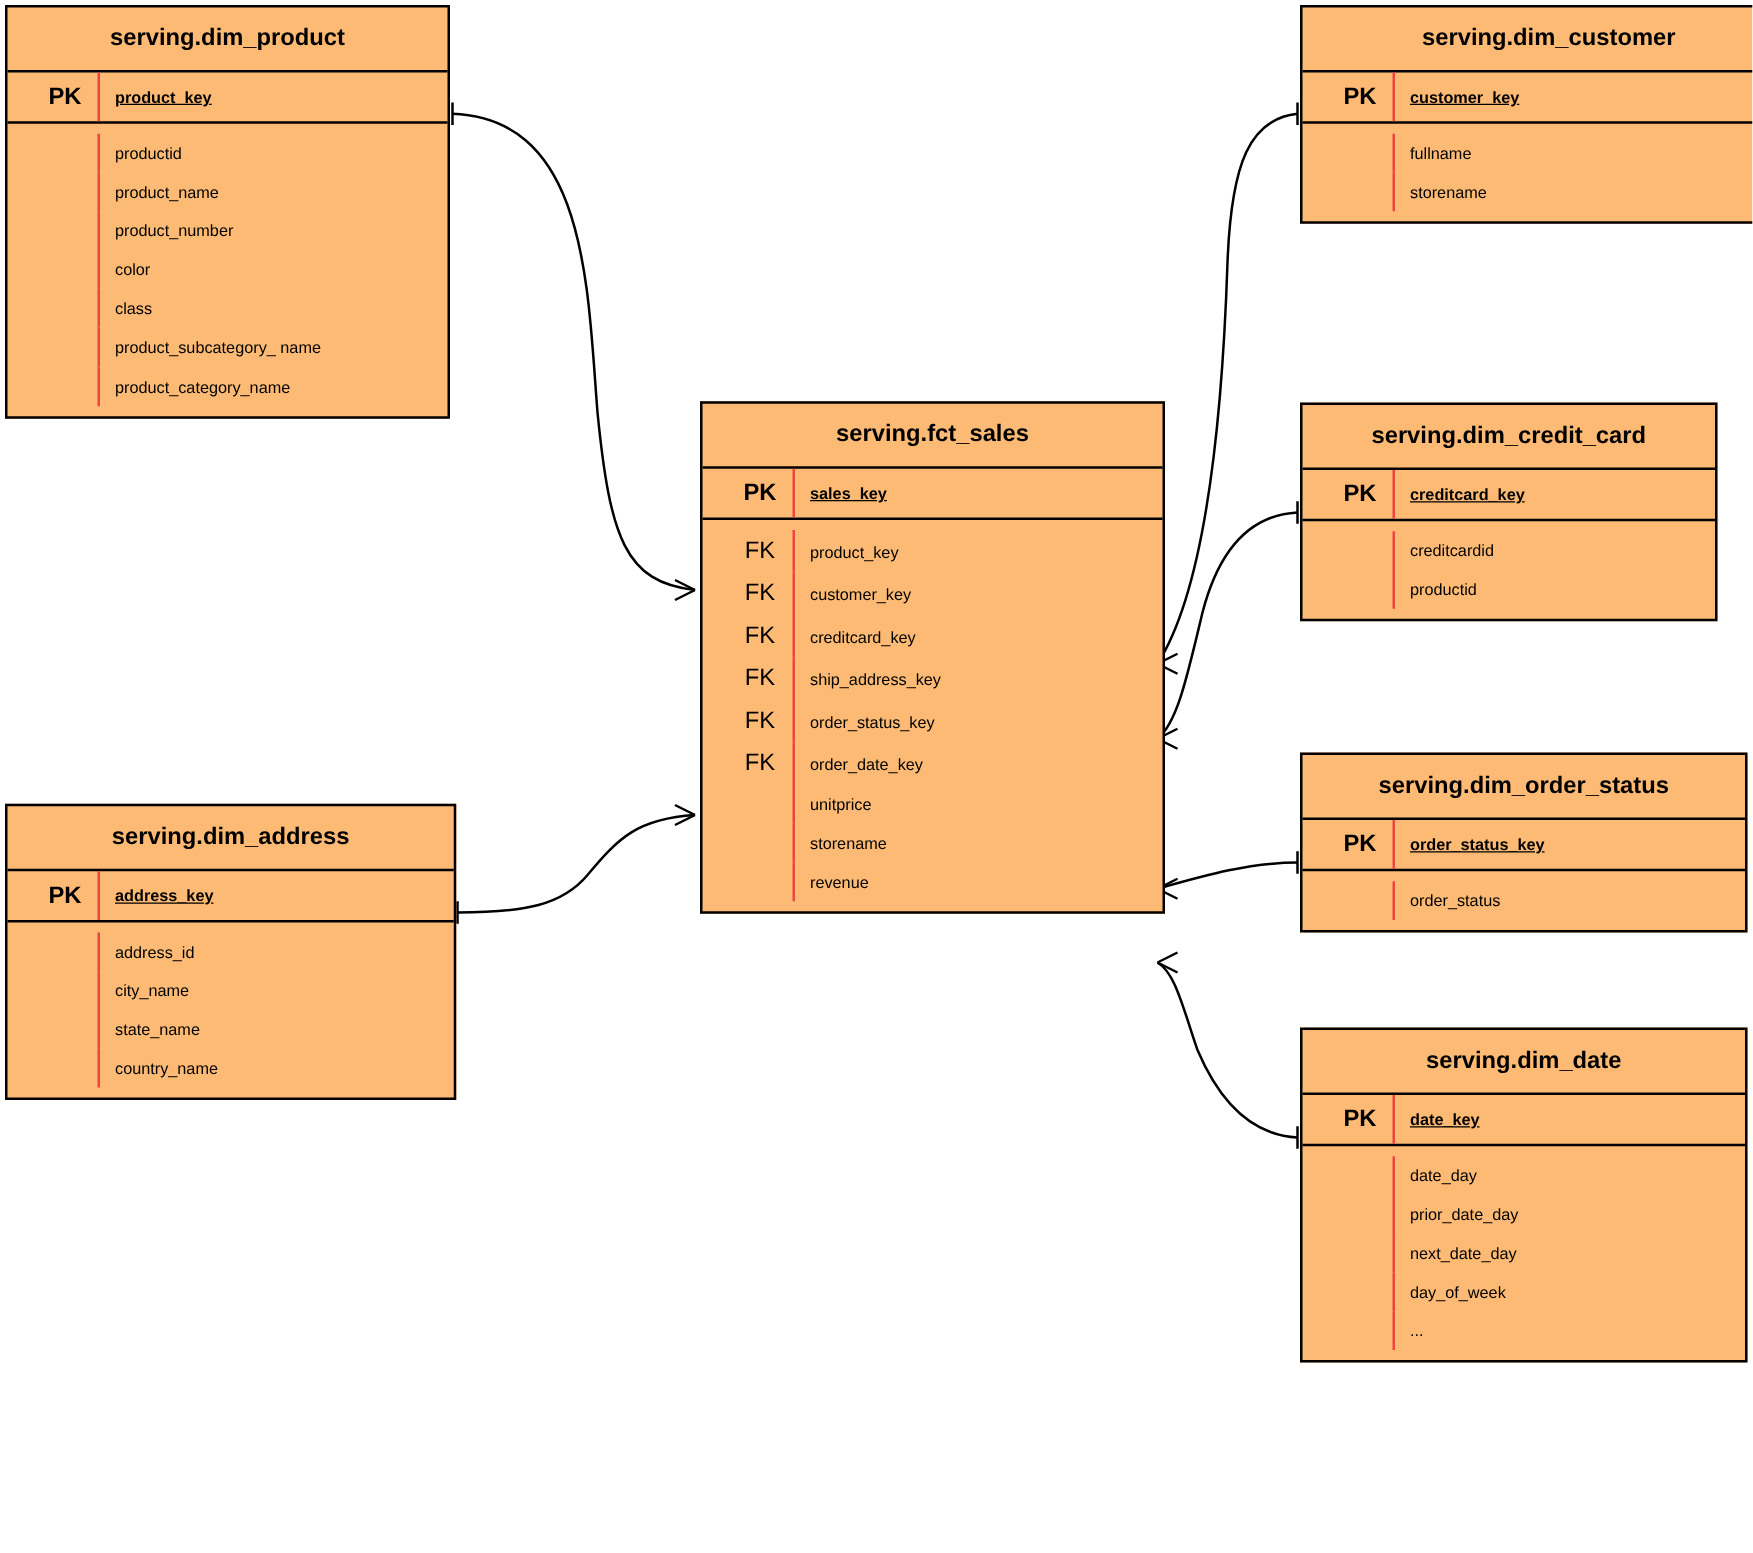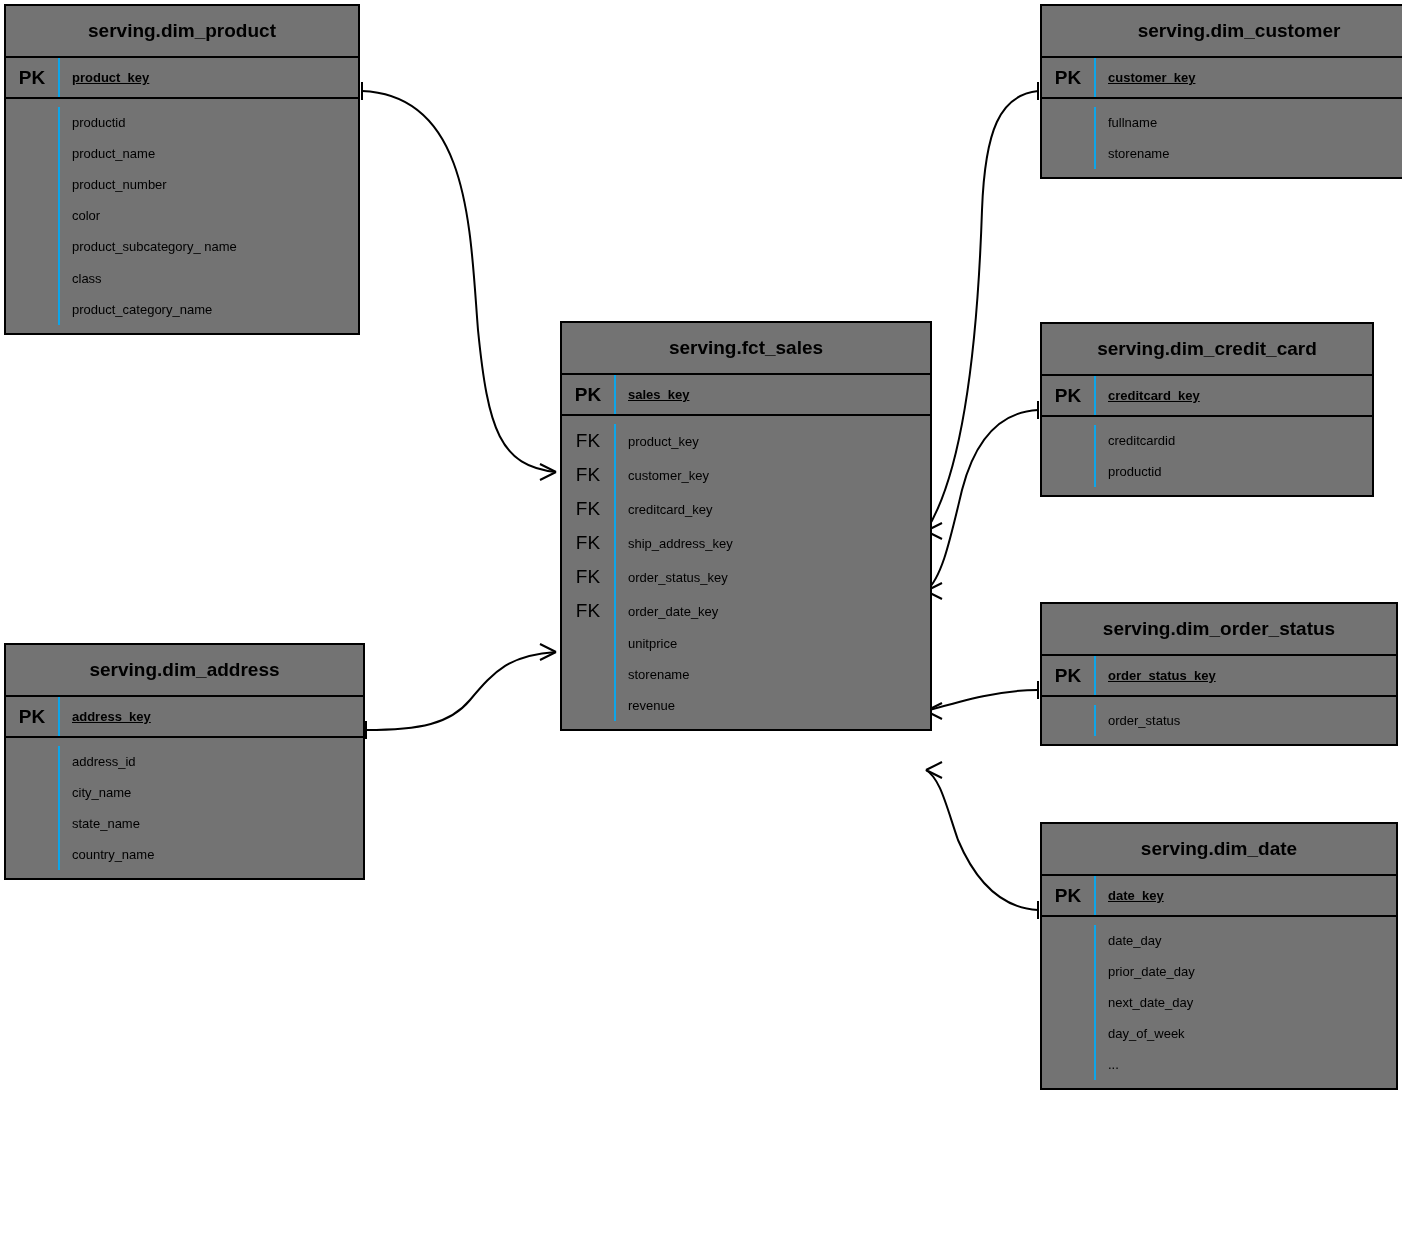--- a/index.html
+++ b/index.html
@@ -22,21 +22,21 @@
     position: absolute;
     left: 0;
     top: 0;
     width: 1402px;
     height: 1242px;
     pointer-events: none;
   }
   .entity {
     position: absolute;
     border: 2px solid #000000;
-    background: #737373;
+    background: #fdba74;
     box-sizing: border-box;
   }
   .entity-title {
     text-align: center;
     font-weight: bold;
     font-size: 19px;
     padding: 14px 8px 14px 8px;
     border-bottom: 2px solid #000000;
     box-sizing: border-box;
   }
@@ -44,28 +44,29 @@
     display: flex;
     align-items: stretch;
     box-sizing: border-box;
   }
   .attr-row.pk-row {
     border-bottom: 2px solid #000000;
   }
   .key-cell {
     width: 54px;
     flex: 0 0 54px;
-    border-right: 2px solid #0ea5e9;
+    border-right: 2px solid #ef4444;
     box-sizing: border-box;
     font-size: 19px;
     font-weight: bold;
     display: flex;
     align-items: center;
     justify-content: center;
     padding: 6px 4px;
+    margin-left: 20px;
   }
   .key-cell.fk {
     font-weight: normal;
   }
   .key-cell.empty {
     font-size: 0;
   }
   .name-cell {
     flex: 1 1 auto;
     font-size: 13px;
@@ -148,25 +149,25 @@
       <div class="attr-row">
         <div class="key-cell empty"></div>
         <div class="name-cell tight">product_number</div>
       </div>
       <div class="attr-row">
         <div class="key-cell empty"></div>
         <div class="name-cell tight">color</div>
       </div>
       <div class="attr-row">
         <div class="key-cell empty"></div>
+        <div class="name-cell tight">class</div>
+      </div>
+      <div class="attr-row">
+        <div class="key-cell empty"></div>
         <div class="name-cell tight wrapname">product_subcategory_ name</div>
-      </div>
-      <div class="attr-row">
-        <div class="key-cell empty"></div>
-        <div class="name-cell tight">class</div>
       </div>
       <div class="attr-row">
         <div class="key-cell empty"></div>
         <div class="name-cell tight">product_category_name</div>
       </div>
       <div class="spacer-bottom"></div>
     </div>
   </div>
 
   <div class="entity" style="left:4px; top:643px; width:361px;">

